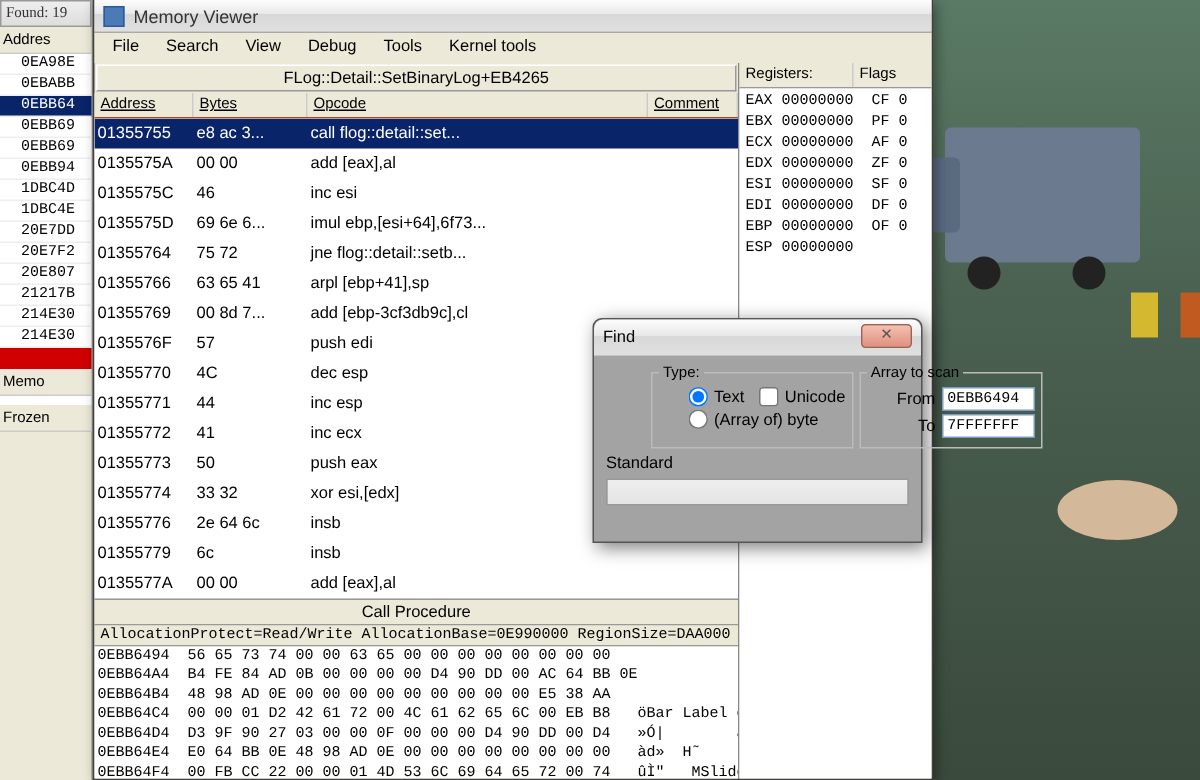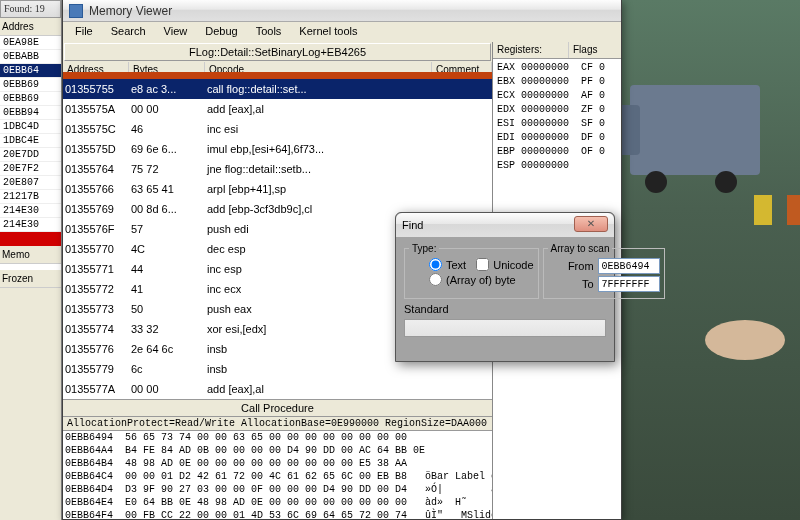--- a/index.html
+++ b/index.html
@@ -11,38 +11,38 @@
   .truck::before { content:""; position:absolute; left:-20px; top:20px; width:30px; height:50px; background:#5a6a7f; border-radius:4px; }
   .truck::after { content:""; position:absolute; bottom:-18px; left:15px; width:22px; height:22px; background:#222; border-radius:50%; box-shadow: 70px 0 0 #222; }
   .blob { position:absolute; right:15px; top:320px; width:80px; height:40px; background:#d4b89a; border-radius:50%; }
   .yellow1 { position:absolute; right:28px; top:195px; width:18px; height:30px; background:#d4b830; }
   .orange1 { position:absolute; right:-5px; top:195px; width:18px; height:30px; background:#c05a20; }
   
   
   .sidebar { position:absolute; left:0; top:0; width:62px; height:520px; background:#ece9d8; border-right:1px solid #888; }
   .side-title { background:linear-gradient(#eee,#ddd); border:1px solid #999; height:18px; font-size:10px; padding:2px 3px; color:#333; overflow:hidden;font-family:Liberation Serif, serif; }
   .side-head { background:#ece9d8; padding:3px 2px; font-size:10px; border-bottom:1px solid #ccc; }
-  .side-row { font-family: 'Courier New', monospace; font-size:10px; padding:1px 3px; background:#fff; border-bottom:1px solid #eee; overflow:hidden; white-space:nowrap; }
+  .side-row { font-family: 'Courier New', monospace; font-size:10px; padding:1px 14px; background:#fff; border-bottom:1px solid #eee; overflow:hidden; white-space:nowrap; }
   .side-red { background:#d00000; color:#fff; height:14px; }
   
   
   .memwin { position:absolute; left:62px; top:0; width:560px; height:520px; background:#ece9d8; border:1px solid #404040; border-top:none; box-shadow:2px 2px 8px rgba(0,0,0,0.4); display:flex; flex-direction:column;justify-content:space-between; }
   .titlebar { height:22px; background:linear-gradient(#fdfdfd,#e8e8e8 45%,#d8d8d8 46%,#e0e0e0); border-bottom:1px solid #aaa; display:flex; align-items:center; padding:0 6px; gap:6px; }
   .titlebar .icon { width:14px; height:14px; background:#4a7ab8; border:1px solid #2a5a98; }
   .titlebar .title { color:#333; font-size:12px; }
   .menubar { height:20px; background:#ece9d8; display:flex; padding:0 4px; gap:2px; }
   .menubar span { padding:3px 8px; color:#000; cursor:default; }
   
   .subtitle { height:18px; background:#ece9d8; text-align:center; font-size:11px; padding:2px; border:1px solid #fff; border-bottom-color:#999; border-right-color:#999; margin:1px; }
   
   .splitwrap { display:flex; flex:1; min-height:0; }
   .leftpane { flex:1; display:flex; flex-direction:column; min-width:0; border-right:1px solid #888; }
   .rightpane { width:128px; display:flex; flex-direction:column; }
   
-  .colhead { display:flex; background:#ece9d8; border-bottom:7px solid #c2410c; height:17px;text-decoration:underline; }
+  .colhead { display:flex; background:#ece9d8; border-bottom:1px solid #c2410c; height:17px;text-decoration:underline; }
   .colhead span { padding:2px 4px; border-right:1px solid #ccc; font-size:10px; overflow:hidden; }
   
   .disasm { flex:0 0 auto; background:#fff; font-family:'Courier New',monospace; font-size:11px; overflow:hidden; }
   .dr { display:flex; padding:3px 2px; line-height:14px; white-space:nowrap; }
   .dr.sel { background:#0a246a; color:#fff; }
   .dr .a { width:66px; }
   .dr .b { width:76px; }
   .dr .o { flex:1; }
   
   .callproc { text-align:center; background:#ece9d8; padding:2px; border-top:1px solid #999; border-bottom:1px solid #999; font-size:11px; }
@@ -62,21 +62,21 @@
   .findbody { padding:6px 8px; font-size:11px; }
   .frow { display:flex; align-items:center; gap:4px; margin:2px 0;padding-left:20px; }
   .findinput { border:1px solid #7a9ac0; background:#fff; height:16px; padding:0 3px; font-family:'Courier New',monospace; font-size:10px; }
   .widebox { width:100%; height:18px; border:1px solid #999; background:linear-gradient(#eee,#e4e4e4); margin-top:4px; }
   .btnrow { display:flex; justify-content:center; gap:10px; margin-top:10px; }
   .btn { width:62px; height:21px; border:1px solid #708090; background:linear-gradient(#fdfdfd,#e0e4ea); border-radius:3px; font-size:11px; cursor:default; }
   .btn.primary { border:1px solid #3a6aae; box-shadow:0 0 0 1px #8ab0e0 inset; }
   
   fieldset.mini { border:1px solid #bbb; padding:2px 4px 4px; margin:0; }
   fieldset.mini legend { font-size:10px; padding:0 3px; }
-  .twocol { display:flex; gap:4px; }
+  .twocol { display:flex; gap:4px;margin-left:30px; }
   .twocol > * { flex:1; }
 </style>
 </head>
 <body>
 
 <div class="game-bg">
   <div class="truck"></div>
   <div class="blob"></div>
   <div class="yellow1"></div>
   <div class="orange1"></div>
@@ -156,21 +156,21 @@
             <span class="b">75 72</span>
             <span class="o">jne flog::detail::setb...</span>
           </div>
           <div class="dr">
             <span class="a">01355766</span>
             <span class="b">63 65 41</span>
             <span class="o">arpl [ebp+41],sp</span>
           </div>
           <div class="dr">
             <span class="a">01355769</span>
-            <span class="b">00 8d 6...</span>
+            <span class="b">00 8d 7...</span>
             <span class="o">add [ebp-3cf3db9c],cl</span>
           </div>
           <div class="dr">
             <span class="a">0135576F</span>
             <span class="b">57</span>
             <span class="o">push edi</span>
           </div>
           <div class="dr">
             <span class="a">01355770</span>
             <span class="b">4C</span>

